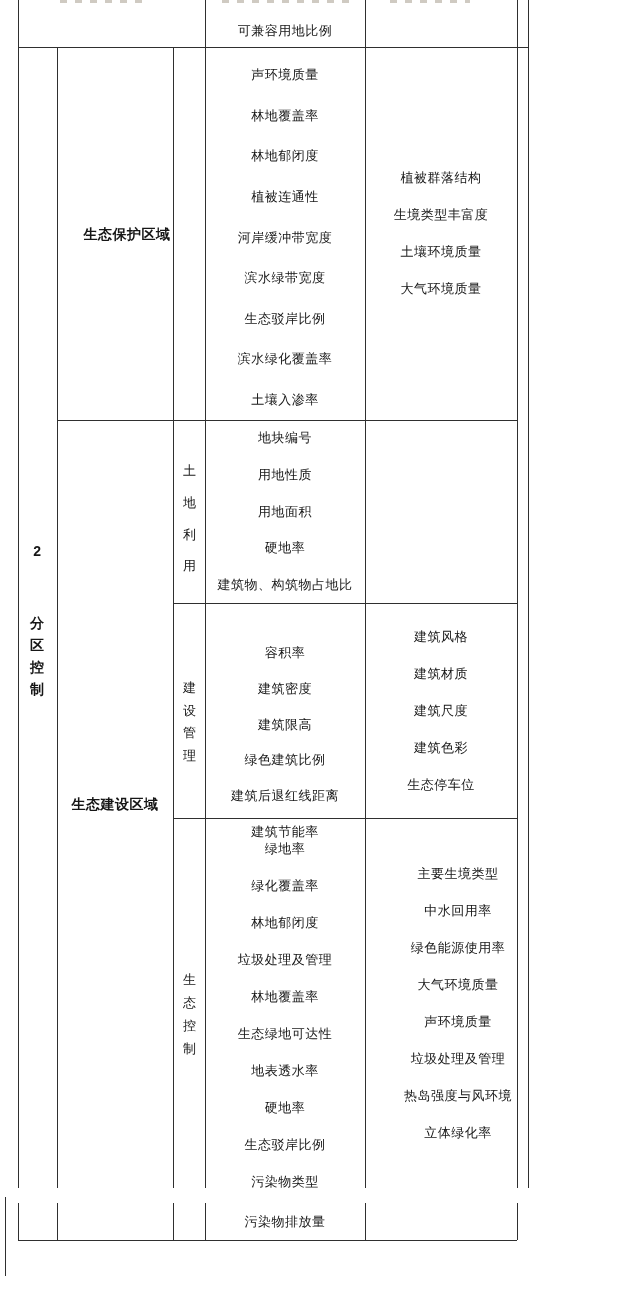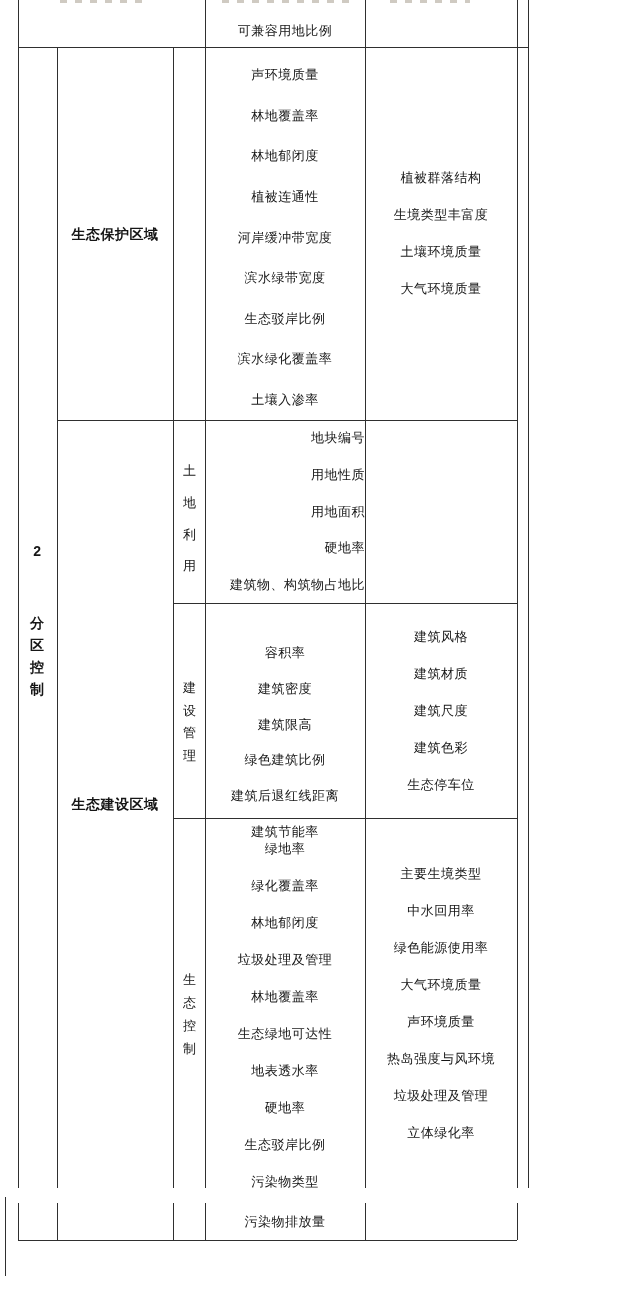--- a/index.html
+++ b/index.html
@@ -96,21 +96,21 @@
 
   <div class="cell bottom-align" style="left:205px; top:0; width:160px; height:47px;">
     <span>可兼容用地比例</span>
   </div>
 
   <div class="cell section-cell" style="left:18px; top:47px; width:39px; height:1141px;">
     <span class="section-num">2</span>
     <span class="section-title">分区控制</span>
   </div>
 
-  <div class="cell bold-label" style="left:57px; top:47px; width:116px; height:373px;text-align:right;">
+  <div class="cell bold-label" style="left:69px; top:47px; width:116px; height:373px;text-align:right;">
     <span>生态保护区域</span>
   </div>
   <div class="cell bold-label" style="left:57px; top:420px; width:116px; height:768px;">
     <span>生态建设区域</span>
   </div>
 
   <div class="cell" style="left:173px; top:420px; width:32px; height:183px;">
     <span class="vertical cat-label wide">土地利用</span>
   </div>
   <div class="cell" style="left:173px; top:603px; width:32px; height:215px;">
@@ -125,21 +125,21 @@
       <div>林地覆盖率</div>
       <div>林地郁闭度</div>
       <div>植被连通性</div>
       <div>河岸缓冲带宽度</div>
       <div>滨水绿带宽度</div>
       <div>生态驳岸比例</div>
       <div>滨水绿化覆盖率</div>
       <div>土壤入渗率</div>
     </div>
 
-  <div class="cell items fill" style="left:205px; top:420px; width:160px; height:183px;align-items:flex-end;">
+  <div class="cell items fill" style="left:205px; top:420px; width:160px; height:183px;">
       <div>地块编号</div>
       <div>用地性质</div>
       <div>用地面积</div>
       <div>硬地率</div>
       <div>建筑物、构筑物占地比</div>
     </div>
 
   <div class="cell items fill" style="left:205px; top:603px; width:160px; height:215px;margin-top:32px;">
       <div>容积率</div>
       <div>建筑密度</div>
@@ -172,28 +172,28 @@
   <div class="cell items fixed" style="left:365px; top:420px; width:152px; height:183px;"></div>
 
   <div class="cell items fixed" style="left:365px; top:603px; width:152px; height:215px;">
       <div>建筑风格</div>
       <div>建筑材质</div>
       <div>建筑尺度</div>
       <div>建筑色彩</div>
       <div>生态停车位</div>
     </div>
 
-  <div class="cell items fixed" style="left:365px; top:818px; width:152px; height:370px;">
+  <div class="cell items fixed" style="left:382px; top:818px; width:152px; height:370px;">
       <div>主要生境类型</div>
       <div>中水回用率</div>
       <div>绿色能源使用率</div>
       <div>大气环境质量</div>
       <div>声环境质量</div>
+      <div>垃圾处理及管理</div>
       <div>热岛强度与风环境</div>
-      <div>垃圾处理及管理</div>
       <div>立体绿化率</div>
     </div>
 
   <div class="cell" style="left:205px; top:1203px; width:160px; height:37px;">
     <span>污染物排放量</span>
   </div>
 
 </div>
 
 </body></html>

